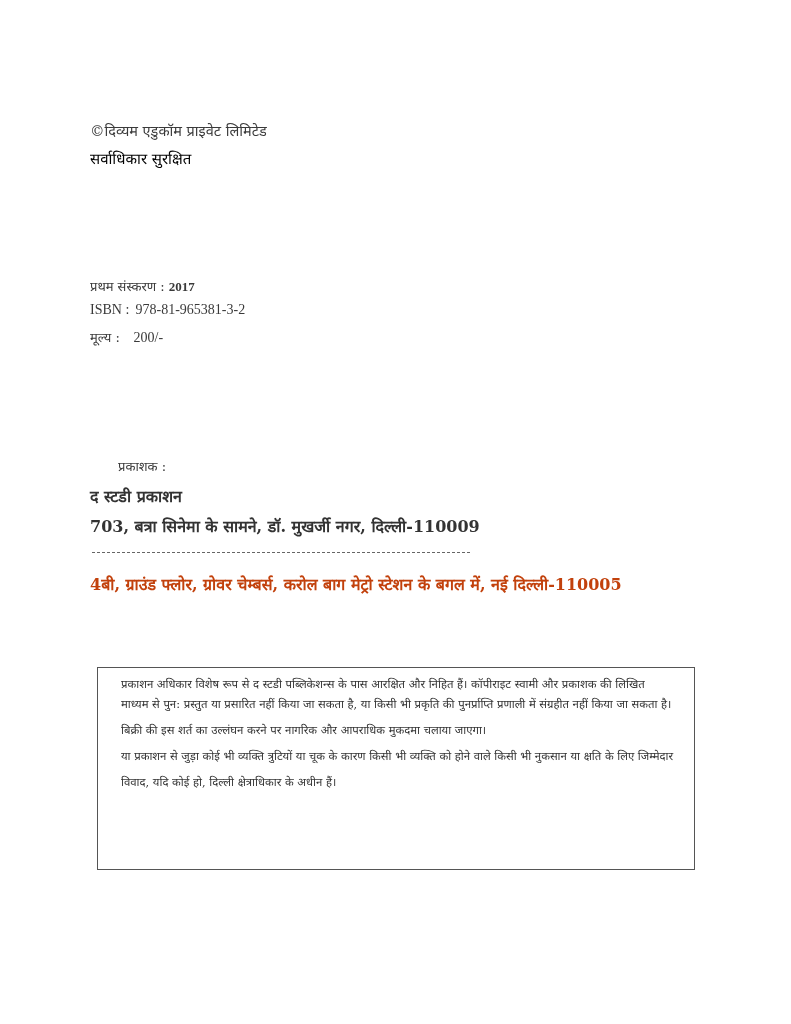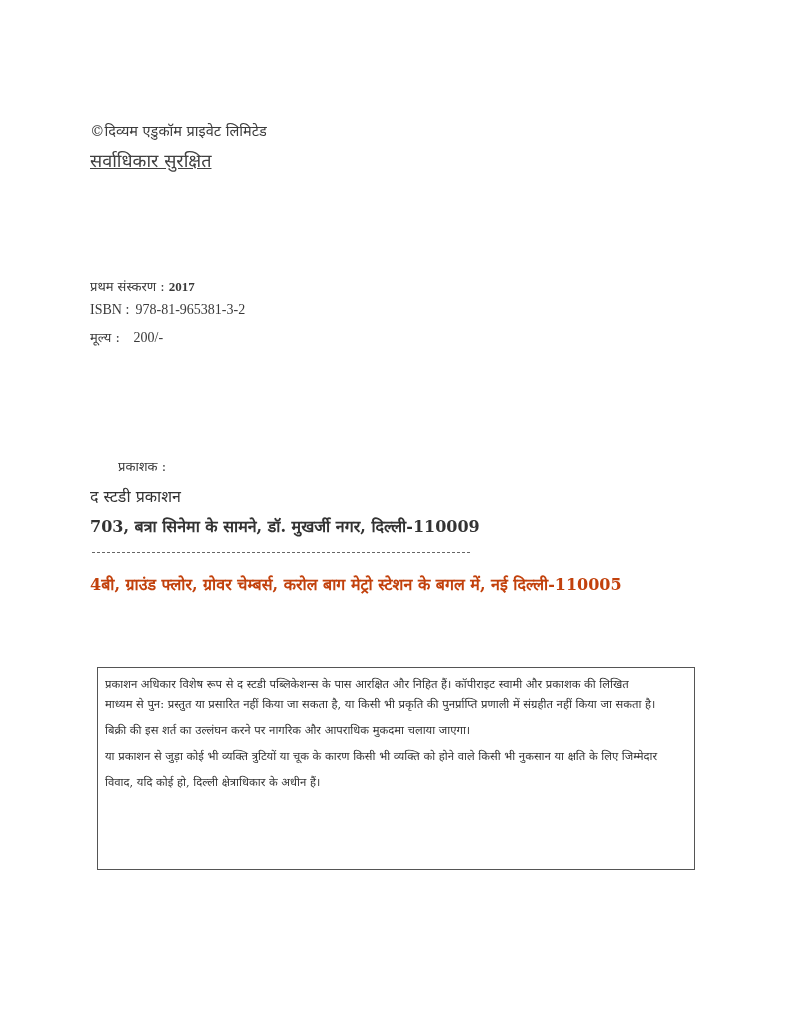--- a/index.html
+++ b/index.html
@@ -3,38 +3,38 @@
   <meta charset="utf-8">
   <style>
     html, body { margin: 0; padding: 0; }
     body {
       width: 791px; height: 1024px; background: #ffffff; position: relative;
       font-family: "DejaVu Serif", "Liberation Serif", serif; color: #333333;
       overflow: hidden;
     }
     .abs { position: absolute; white-space: nowrap; }
     .copyright { left: 90px; top: 120px; font-size: 14.5px; color: #3a3a3a; }
-    .rights { left: 90px; top: 148px; font-size: 18px; color: #404040; text-decoration: underline; }
+    .rights { left: 90px; top: 148px; font-size: 15px; color: #000000; }
     .edition { left: 90px; top: 277px; font-size: 13px; color: #3a3a3a; }
     .edition b { font-family: "Liberation Serif", serif; font-weight: bold; font-size: 13px; }
     .isbn { left: 90px; top: 302px; font-size: 14px; color: #3a3a3a; font-family: "Liberation Serif", serif; }
     .isbn .lbl { display: inline-block; width: 42px; }
     .price { left: 90px; top: 328px; font-size: 14px; color: #3a3a3a; font-family: "Liberation Serif", serif; }
     .price .lbl { display: inline-block; width: 40px; font-family: "DejaVu Serif", serif; font-size: 13px; }
     .pub-label { left: 90px; top: 457px; font-size: 13px; color: #3a3a3a; margin-left: 28px; }
-    .pub-name { left: 90px; top: 485px; font-size: 16px; font-weight: normal; color: #333; }
+    .pub-name { left: 90px; top: 485px; font-size: 16px; font-weight: bold; color: #333; }
     .addr1 { left: 90px; top: 515px; font-size: 16px; font-weight: bold; color: #333; }
     .dash { left: 92px; top: 552px; width: 378px; height: 0; border-top: 1px dashed #666; }
     .addr2 { left: 90px; top: 573px; font-size: 16px; font-weight: bold; color: #c2410c; }
     .box {
       position: absolute; left: 97px; top: 667px; width: 582px; height: 189px;
       border: 1.5px solid #555; padding: 6px 7px; box-sizing: content-box;
       font-size: 11.4px; line-height: 20px; color: #333;
     }
-    .box p { margin: 0 0 6px 0; white-space: normal; }
+    .box p { margin: 0 0 6px 16px; white-space: normal; }
     .box .line { display: block; white-space: nowrap; }
     .box b { font-weight: bold; }
   </style>
 </head>
 <body>
 
 <div class="abs copyright">©दिव्यम एडुकॉम प्राइवेट लिमिटेड</div>
 <div class="abs rights">सर्वाधिकार सुरक्षित</div>
 
 <div class="abs edition"><span>प्रथम संस्करण : </span><b>2017</b></div>

